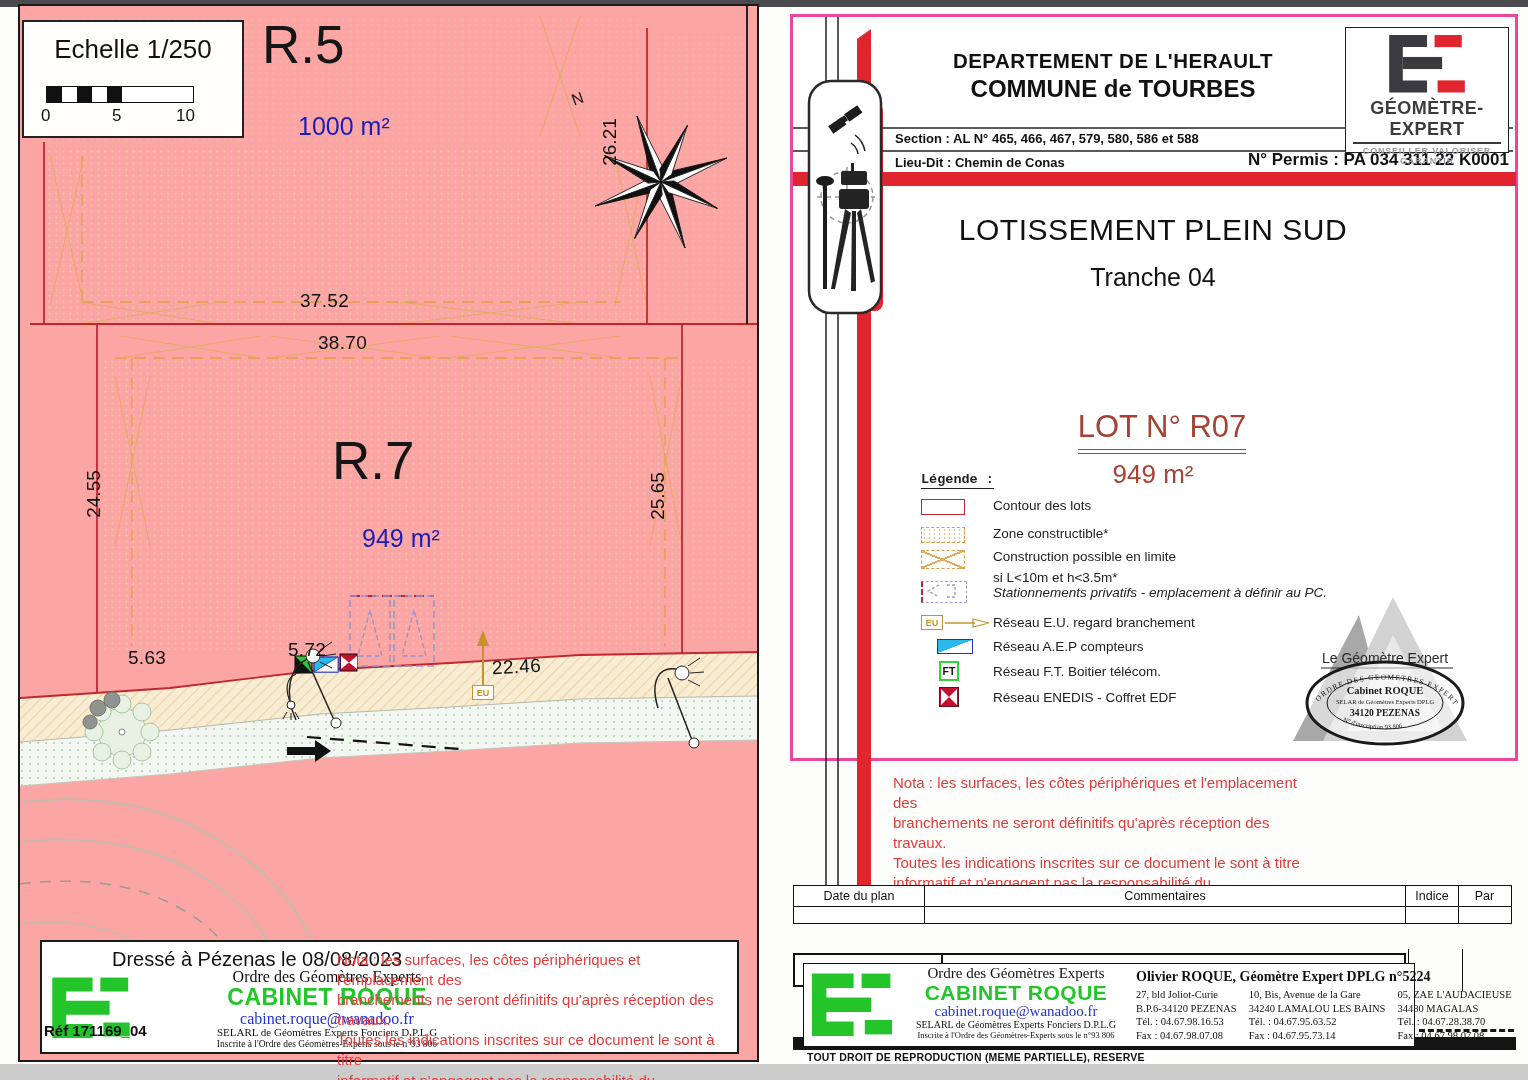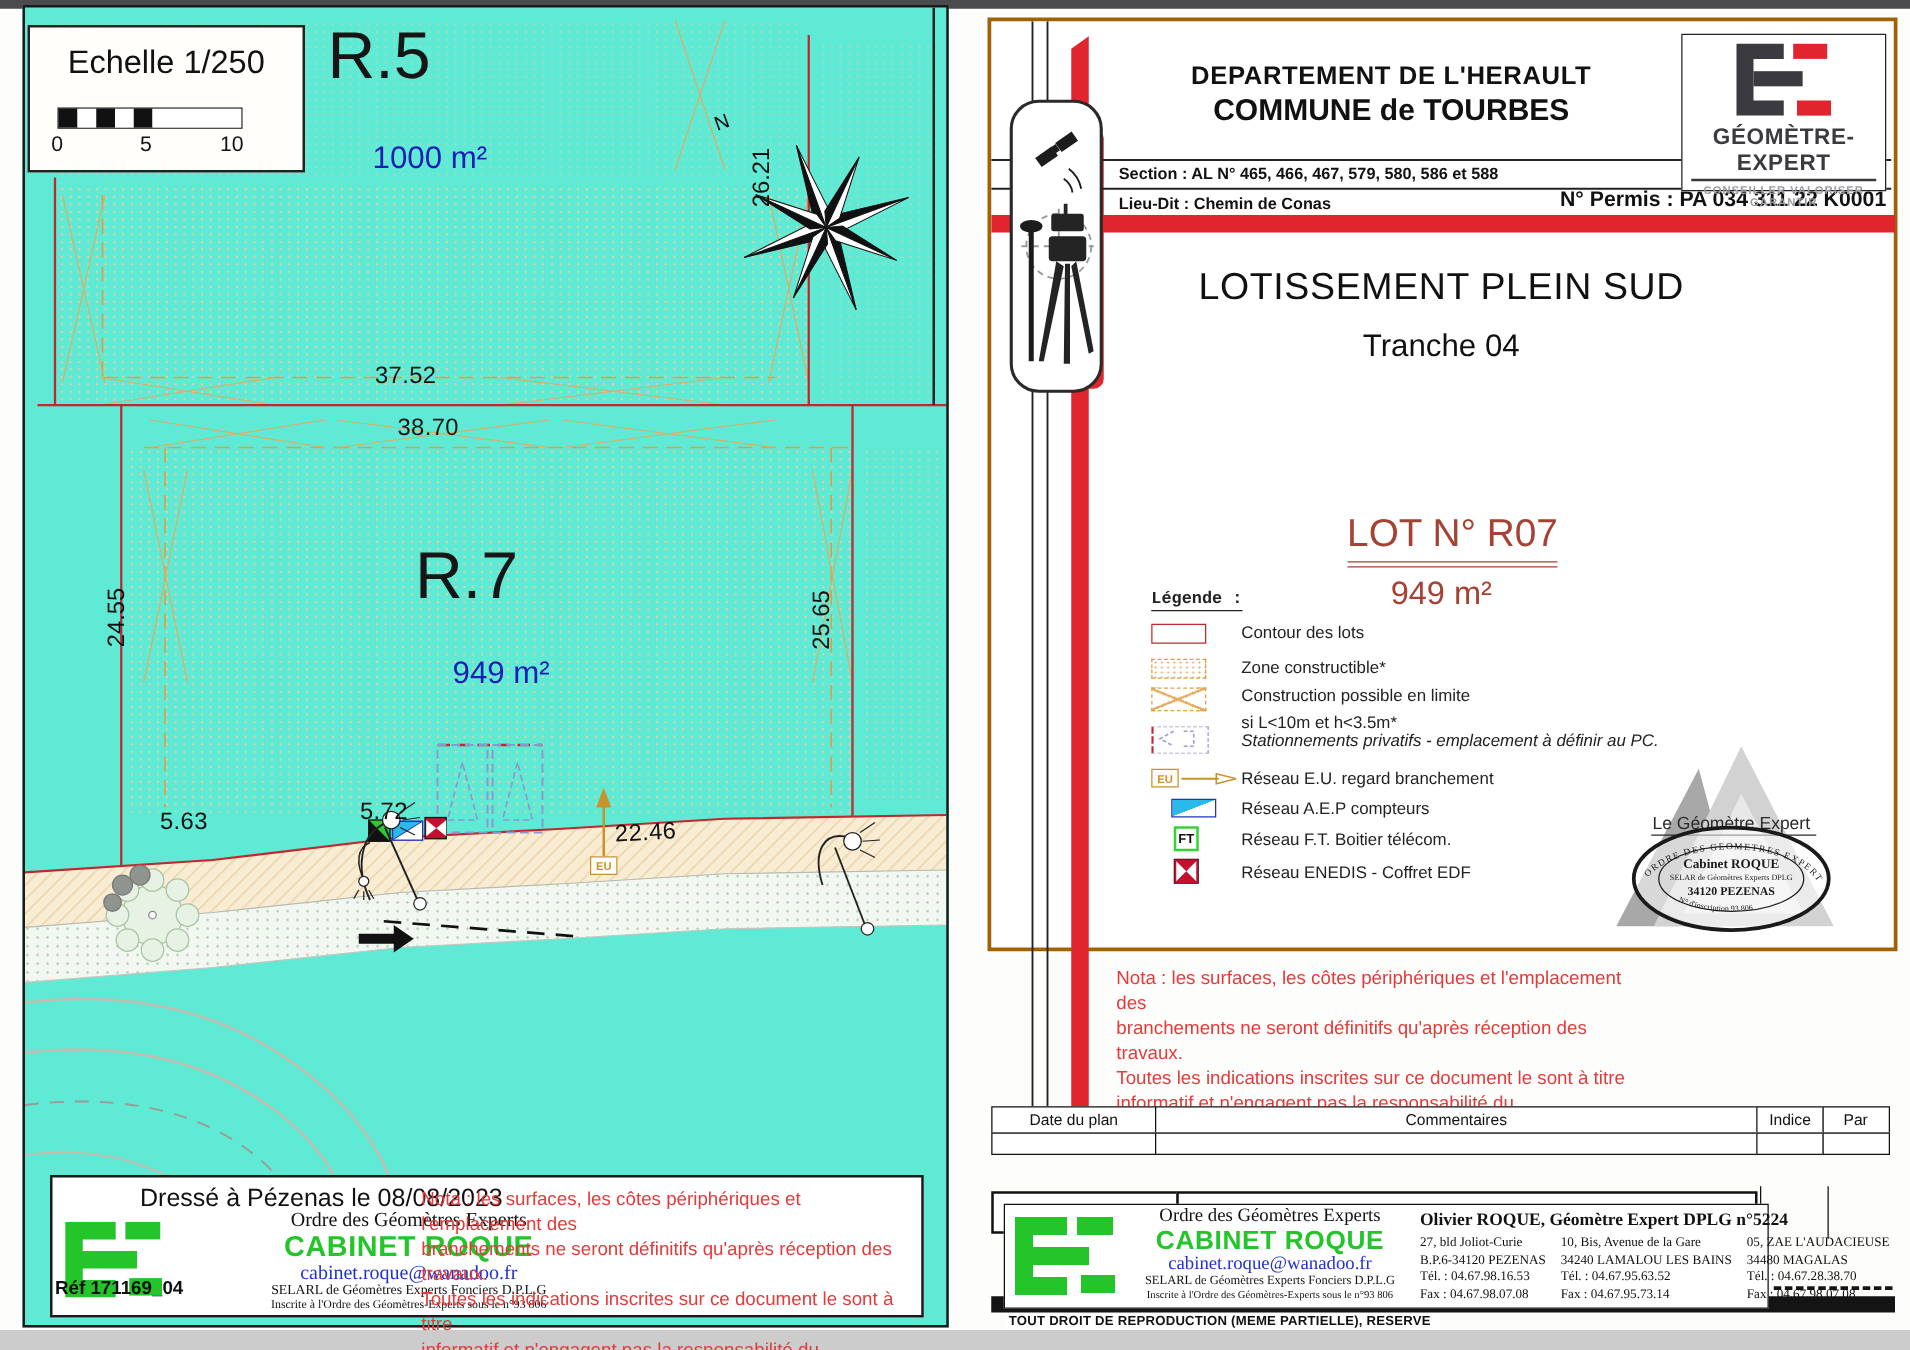--- a/index.html
+++ b/index.html
@@ -1,38 +1,38 @@
 <!DOCTYPE html>
 <html><head>
 <meta charset="utf-8">
 <style>
   html,body{margin:0;padding:0;background:#fff;}
   #stage{position:relative;width:1528px;height:1080px;background:#fdfdfb;font-family:"Liberation Sans",sans-serif;overflow:hidden;}
   .abs{position:absolute;}
   .topbar{position:absolute;left:0;top:0;width:1528px;height:7px;background:#4b4b4d;}
   .botbar{position:absolute;left:0;top:1064px;width:1528px;height:16px;background:#cccccc;}
   
-  #left-panel{position:absolute;left:18px;top:4px;width:741px;height:1058px;border:2px solid #1a1a1a;background:#5eead4;box-sizing:border-box;}
+  #left-panel{position:absolute;left:18px;top:4px;width:741px;height:1058px;border:2px solid #1a1a1a;background:#fca5a5;box-sizing:border-box;}
   #plan-svg{position:absolute;left:0;top:0;width:737px;height:1054px;}
   .dim{position:absolute;font-size:19px;color:#111;letter-spacing:.3px;white-space:nowrap;}
   .dim-rot{position:absolute;width:90px;height:20px;text-align:center;font-size:19px;color:#111;transform:rotate(-90deg);white-space:nowrap;}
   .lot-label{position:absolute;font-size:53px;color:#161616;white-space:nowrap;}
   .lot-area{position:absolute;font-size:25px;color:#1c1cb8;white-space:nowrap;}
   .scale-box{position:absolute;left:2px;top:14px;width:222px;height:118px;border:2px solid #222;background:#fffefa;box-sizing:border-box;}
   .scale-title{position:absolute;left:0;top:12px;width:100%;text-align:center;font-size:26px;color:#111;}
   .scale-bar{position:absolute;left:22px;top:64px;width:146px;height:15px;border:1.5px solid #111;display:flex;box-sizing:content-box;}
   .scale-bar div{height:100%;}
   .scale-num{position:absolute;top:84px;font-size:17px;color:#111;}
   .eu-badge{position:absolute;width:22px;height:15px;border:1.5px solid #c8932c;color:#c8932c;font-size:9px;font-weight:bold;text-align:center;line-height:15px;box-sizing:border-box;background:#fffefa;}
   .lp-footer{position:absolute;left:20px;top:934px;width:699px;height:114px;border:2px solid #1a1a1a;background:#fff;box-sizing:border-box;}
   .serif{font-family:"Liberation Serif",serif;}
   .green-name{color:#24c52a;font-weight:bold;letter-spacing:.5px;}
   .nota{color:#e23b3b;font-size:15px;line-height:1.34;white-space:pre-line;}
   
-  #right-panel{position:absolute;left:790px;top:14px;width:728px;height:747px;border:3px solid #a16207;background:#fff;box-sizing:border-box;}
+  #right-panel{position:absolute;left:790px;top:14px;width:728px;height:747px;border:3px solid #ec4899;background:#fff;box-sizing:border-box;}
   #rp-deco{position:absolute;left:0;top:0;width:723px;height:1043px;z-index:0;}
   .rp{position:absolute;z-index:2;}
   .hdr-dept{font-size:20.5px;font-weight:600;letter-spacing:.5px;color:#111;}
   .hdr-com{font-size:24px;font-weight:600;color:#111;}
   .sec-line{font-size:13px;font-weight:bold;color:#111;white-space:nowrap;}
   .permis{font-size:17px;font-weight:bold;color:#111;}
   .title1{font-size:30px;letter-spacing:.5px;color:#111;}
   .title2{font-size:25px;color:#111;}
   .pbox{border:2px solid #222;text-align:center;background:#fff;}
   .pbox .l1{font-size:24.5px;color:#111;margin-top:6px;}

